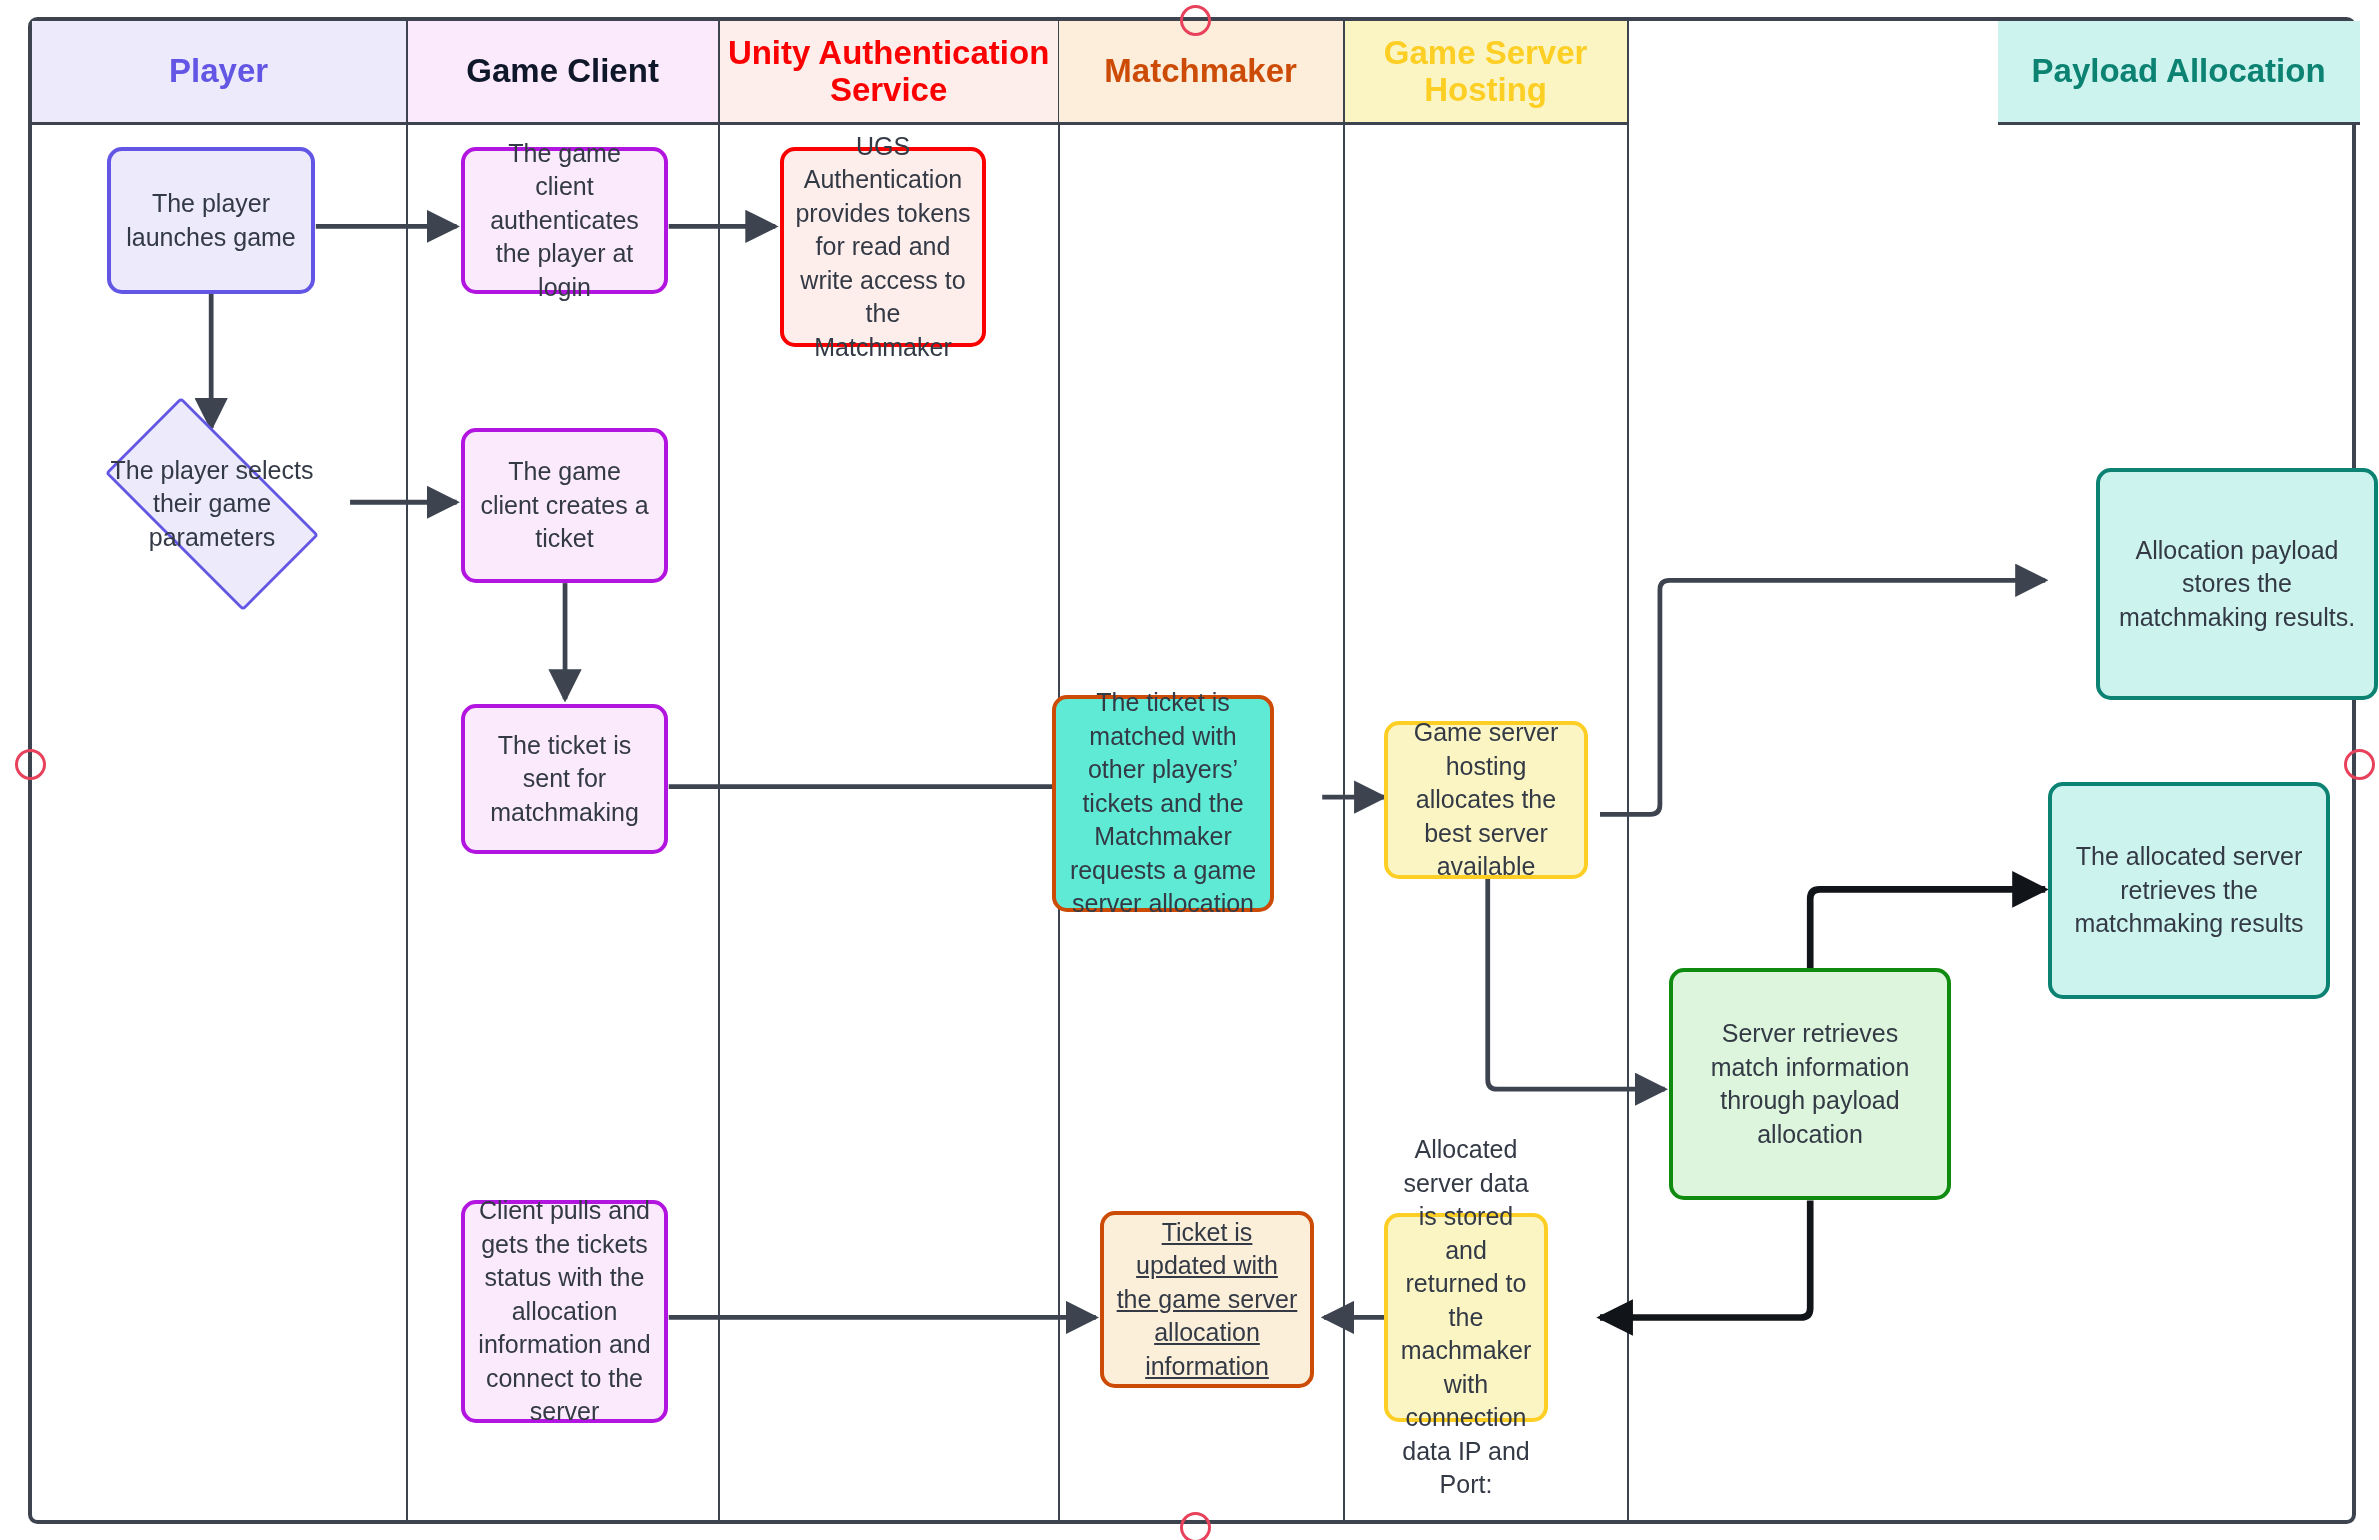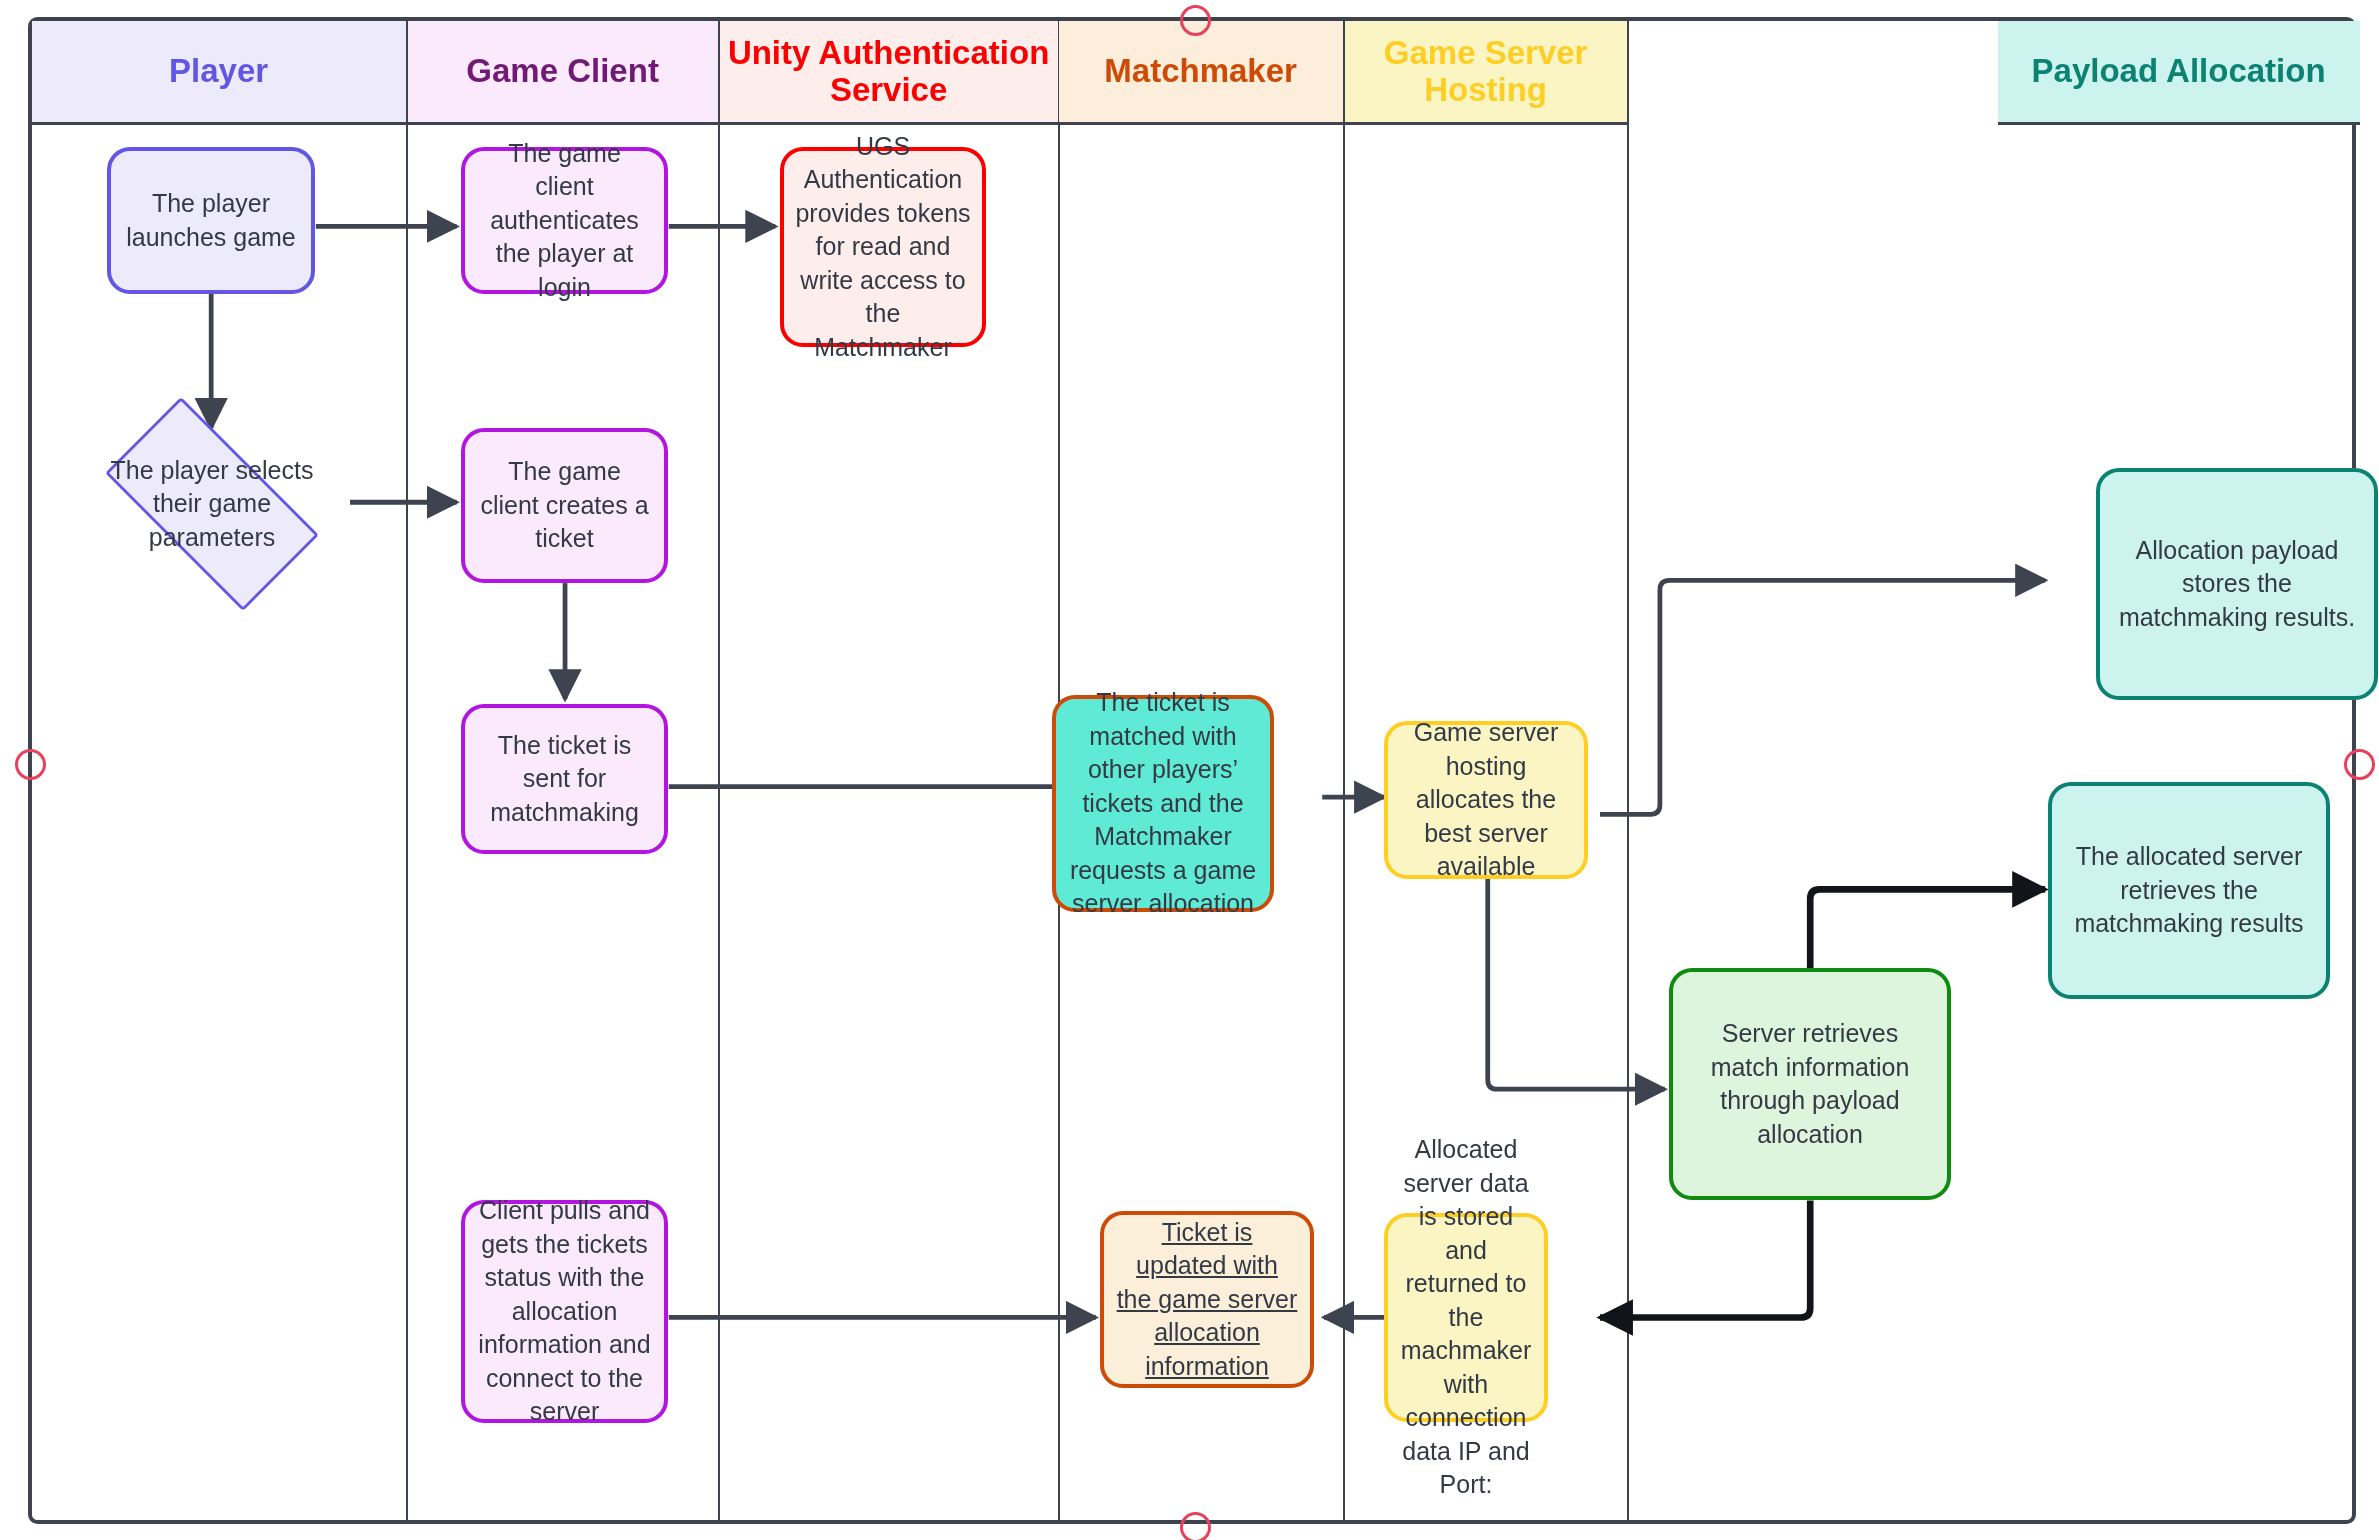--- a/index.html
+++ b/index.html
@@ -21,21 +21,21 @@
     position:absolute;left:0;right:0;top:0;height:104px;
     border-bottom:3.8px solid #3d4450;box-sizing:border-box;
     display:flex;align-items:center;justify-content:center;text-align:center;
     font-weight:bold;font-size:33px;line-height:1.12;padding:0 8px;
   }
   .lane-body{position:absolute;left:0;right:0;top:104px;bottom:0;}
 
   
   .node{
     position:absolute;box-sizing:border-box;
-    border-radius:23px;
+    border-radius:15px;
     display:flex;align-items:center;justify-content:center;text-align:center;
     color:#333a45;font-size:25px;line-height:1.34;padding:9.5px 11.4px;
   }
   .node.diamond{
     border-radius:0;background:none;border:none;padding:0;
   }
   .diamond .dshape{
     position:absolute;inset:0;
     background:#eceafb;border:4.8px solid #6356e5;
     transform:rotate(45deg) scale(.707);
@@ -62,21 +62,21 @@
   <div id="frame">
 
     <div class="lane" style="left:0;width:376px;">
       <div class="lane-head" style="background:#eceafb;color:#6356e5;">
         <span>Player</span>
       </div>
       <div class="lane-body"></div>
     </div>
 
     <div class="lane" style="left:376px;width:312px;">
-      <div class="lane-head" style="background:#fbeafb;color:#701a75;align-items:center;">
+      <div class="lane-head" style="background:#fbeafb;color:#0f172a;align-items:center;">
         <span>Game Client</span>
       </div>
       <div class="lane-body"></div>
     </div>
 
     <div class="lane" style="left:688px;width:340px;">
       <div class="lane-head" style="background:#fdeeec;color:#fa0000;">
         <span>Unity Authentication Service</span>
       </div>
       <div class="lane-body"></div>

